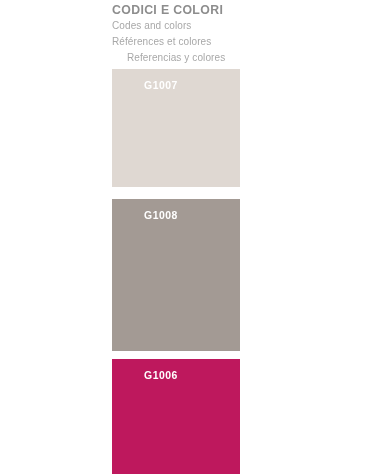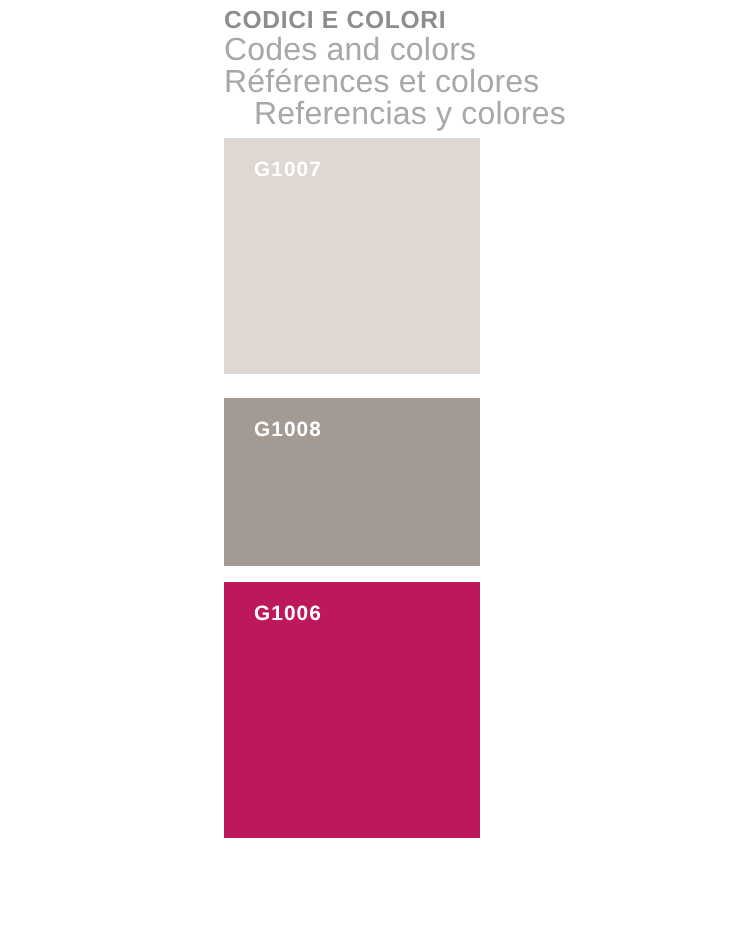--- a/index.html
+++ b/index.html
@@ -41,40 +41,40 @@
     font-size: 12.3px;
     font-weight: bold;
     letter-spacing: 0.35px;
     color: #8d8d8d;
     line-height: 15px;
     white-space: nowrap;
     margin: 0;
     padding: 0;
   }
   .subtitle-line {
-    font-size: 16px;
+    font-size: 10px;
     font-weight: normal;
     color: #a8a8a8;
     line-height: 16px;
     white-space: nowrap;
     letter-spacing: 0.1px;
   }
 
   
   #swatch-list {
     margin-top: 3px;
   }
   .swatch {
     position: relative;
     width: 128px;
     box-sizing: border-box;
   }
   .swatch-label {
     position: absolute;
-    left: 15px;
+    left: 32px;
     top: 11px;
     font-size: 10.4px;
     font-weight: bold;
     letter-spacing: 0.55px;
     color: #ffffff;
     white-space: nowrap;
   }
 </style>
 </head>
 <body style="background: rgb(255, 255, 255);">
@@ -89,21 +89,21 @@
       <div class="subtitle-line" style="color: rgb(168, 168, 168);">Références et colores</div>
       <div class="subtitle-line" style="color: rgb(168, 168, 168); margin-left: 15px;">Referencias y colores</div>
     </div>
 
     <div id="swatch-list">
 
       <div class="swatch" id="swatch-0" style="background: rgb(223, 216, 210); height: 118px; margin-top: 0px;">
         <span class="swatch-label" style="color: rgb(255, 255, 255);">G1007</span>
       </div>
 
-      <div class="swatch" id="swatch-1" style="background: rgb(163, 154, 148); height: 84px; margin-top: 12px;">
+      <div class="swatch" id="swatch-1" style="background: rgb(163, 154, 148); height: 152px; margin-top: 12px;">
         <span class="swatch-label" style="color: rgb(255, 255, 255);">G1008</span>
       </div>
 
       <div class="swatch" id="swatch-2" style="background: #be185d; height: 128px; margin-top: 8px; padding-left: 20px;">
         <span class="swatch-label" style="color: rgb(255, 255, 255);">G1006</span>
       </div>
 
     </div>
   </div>
 </div>

